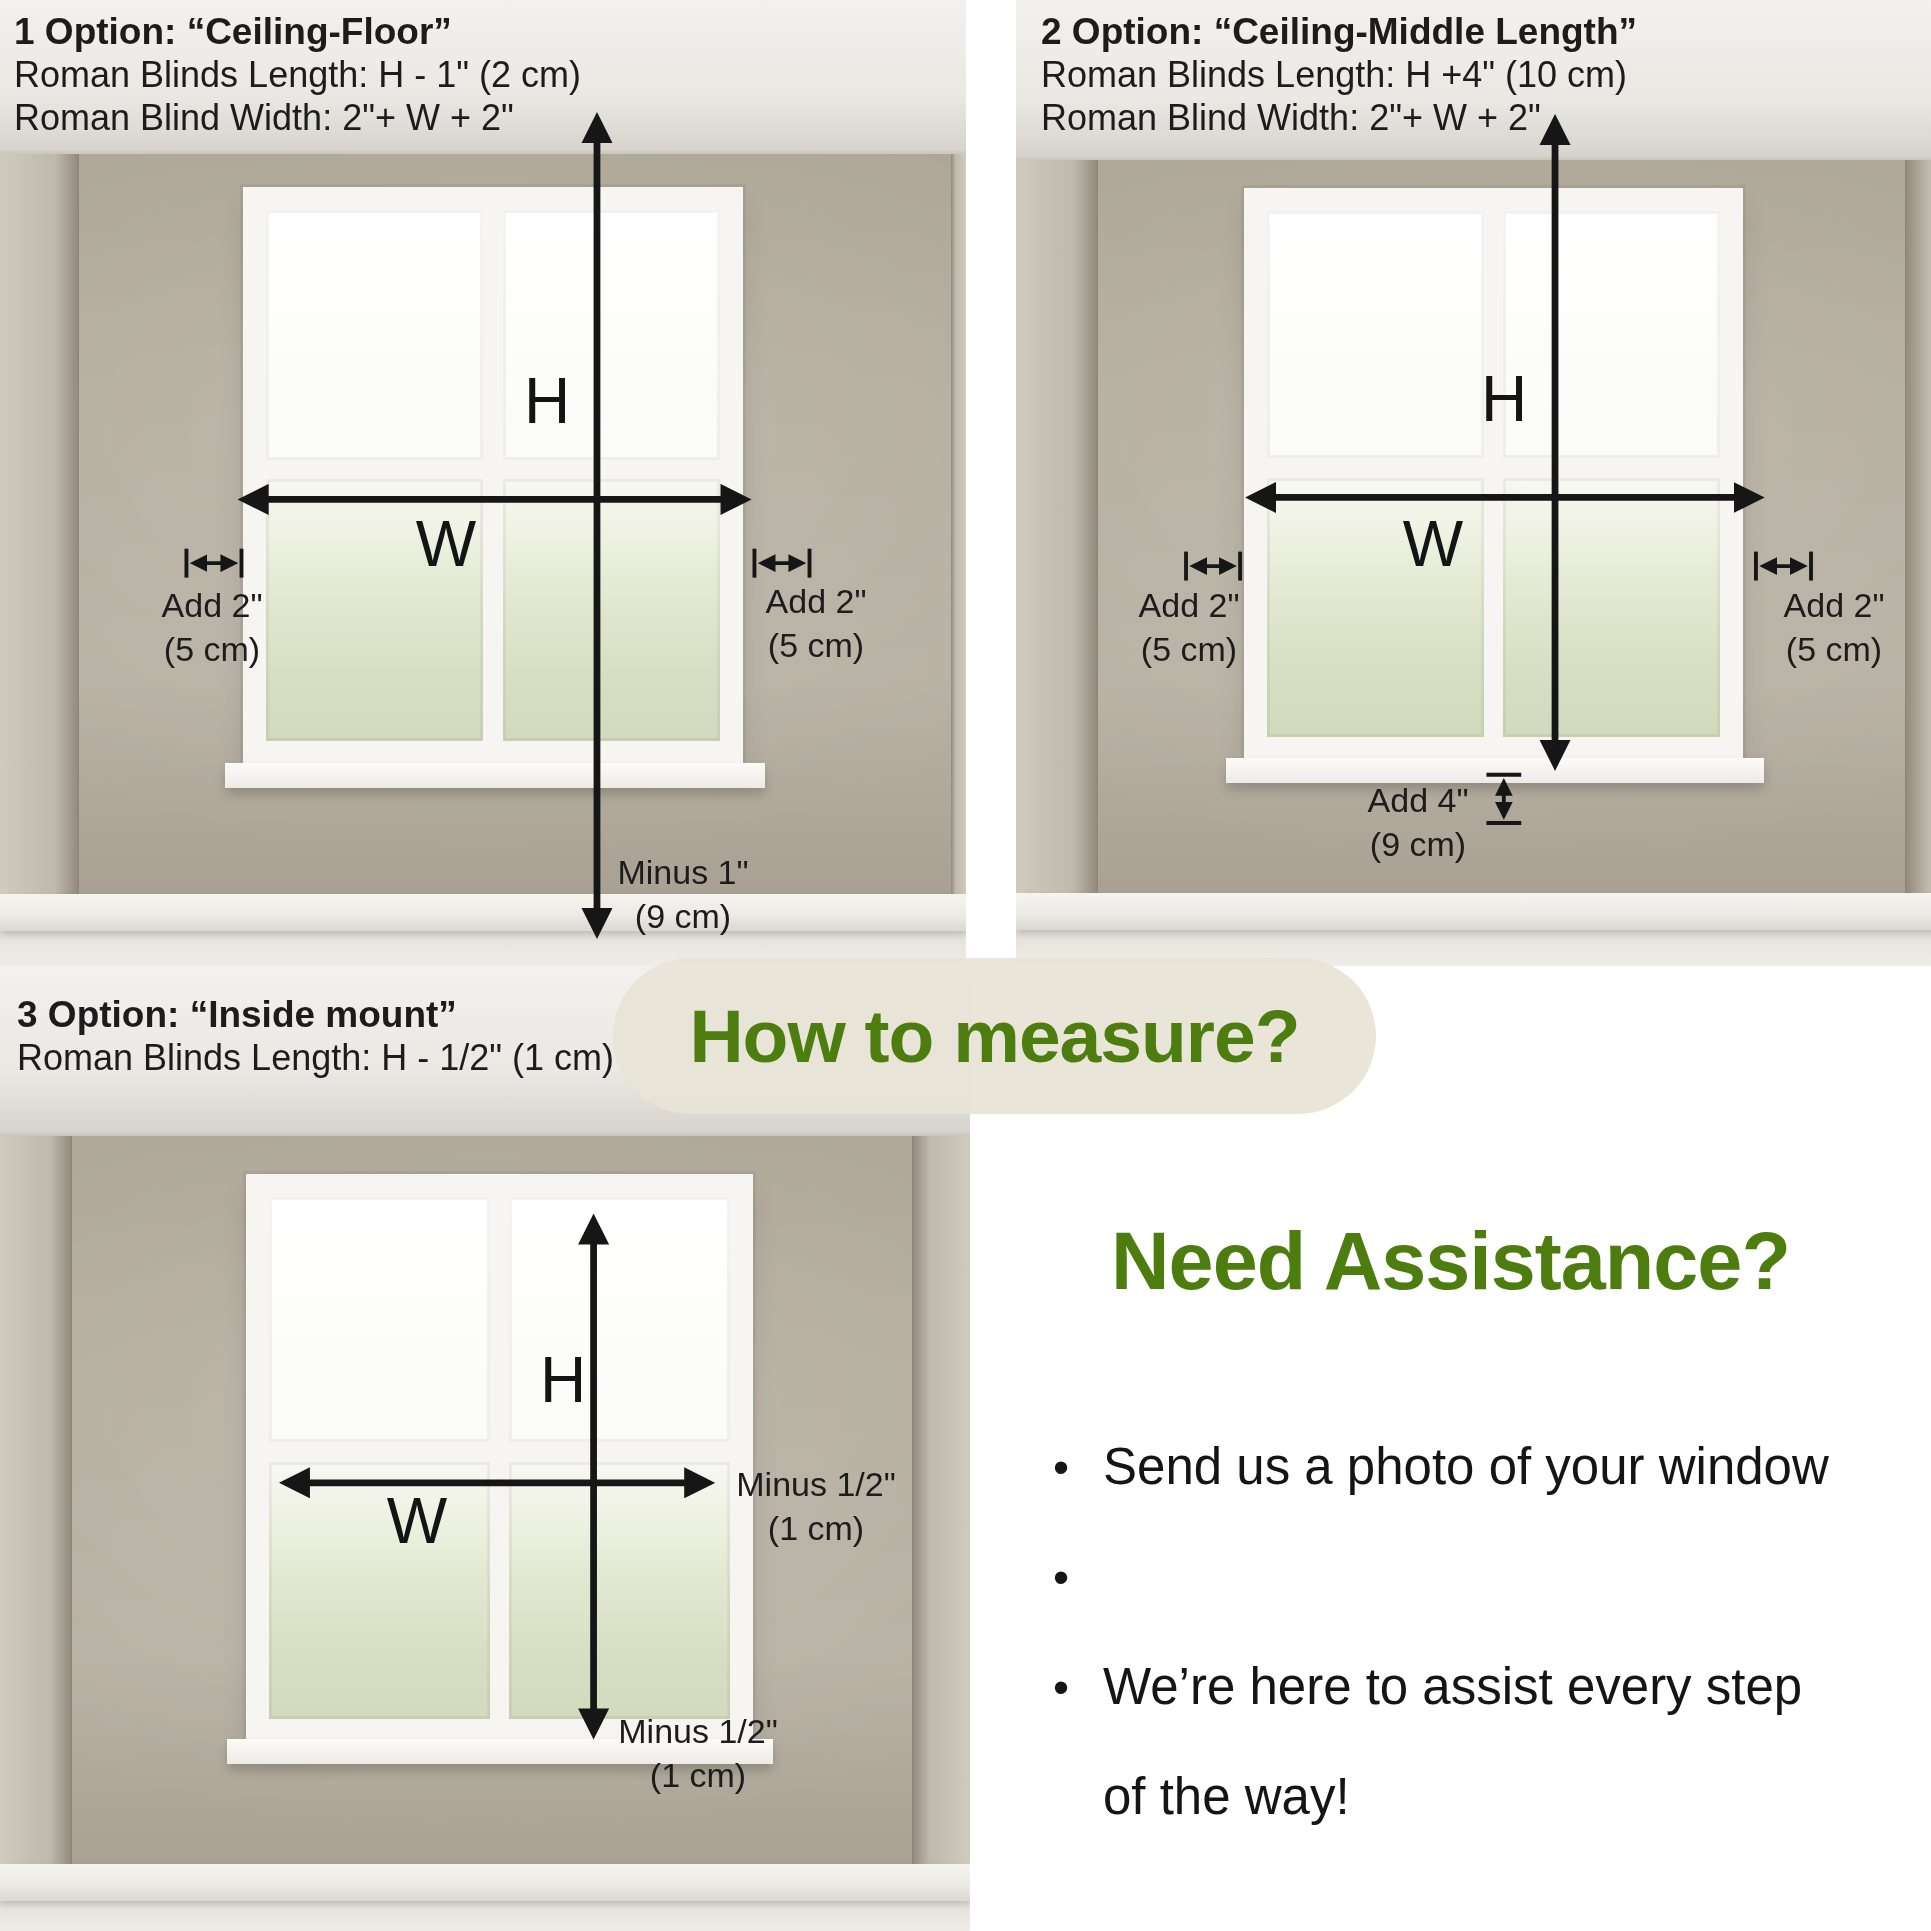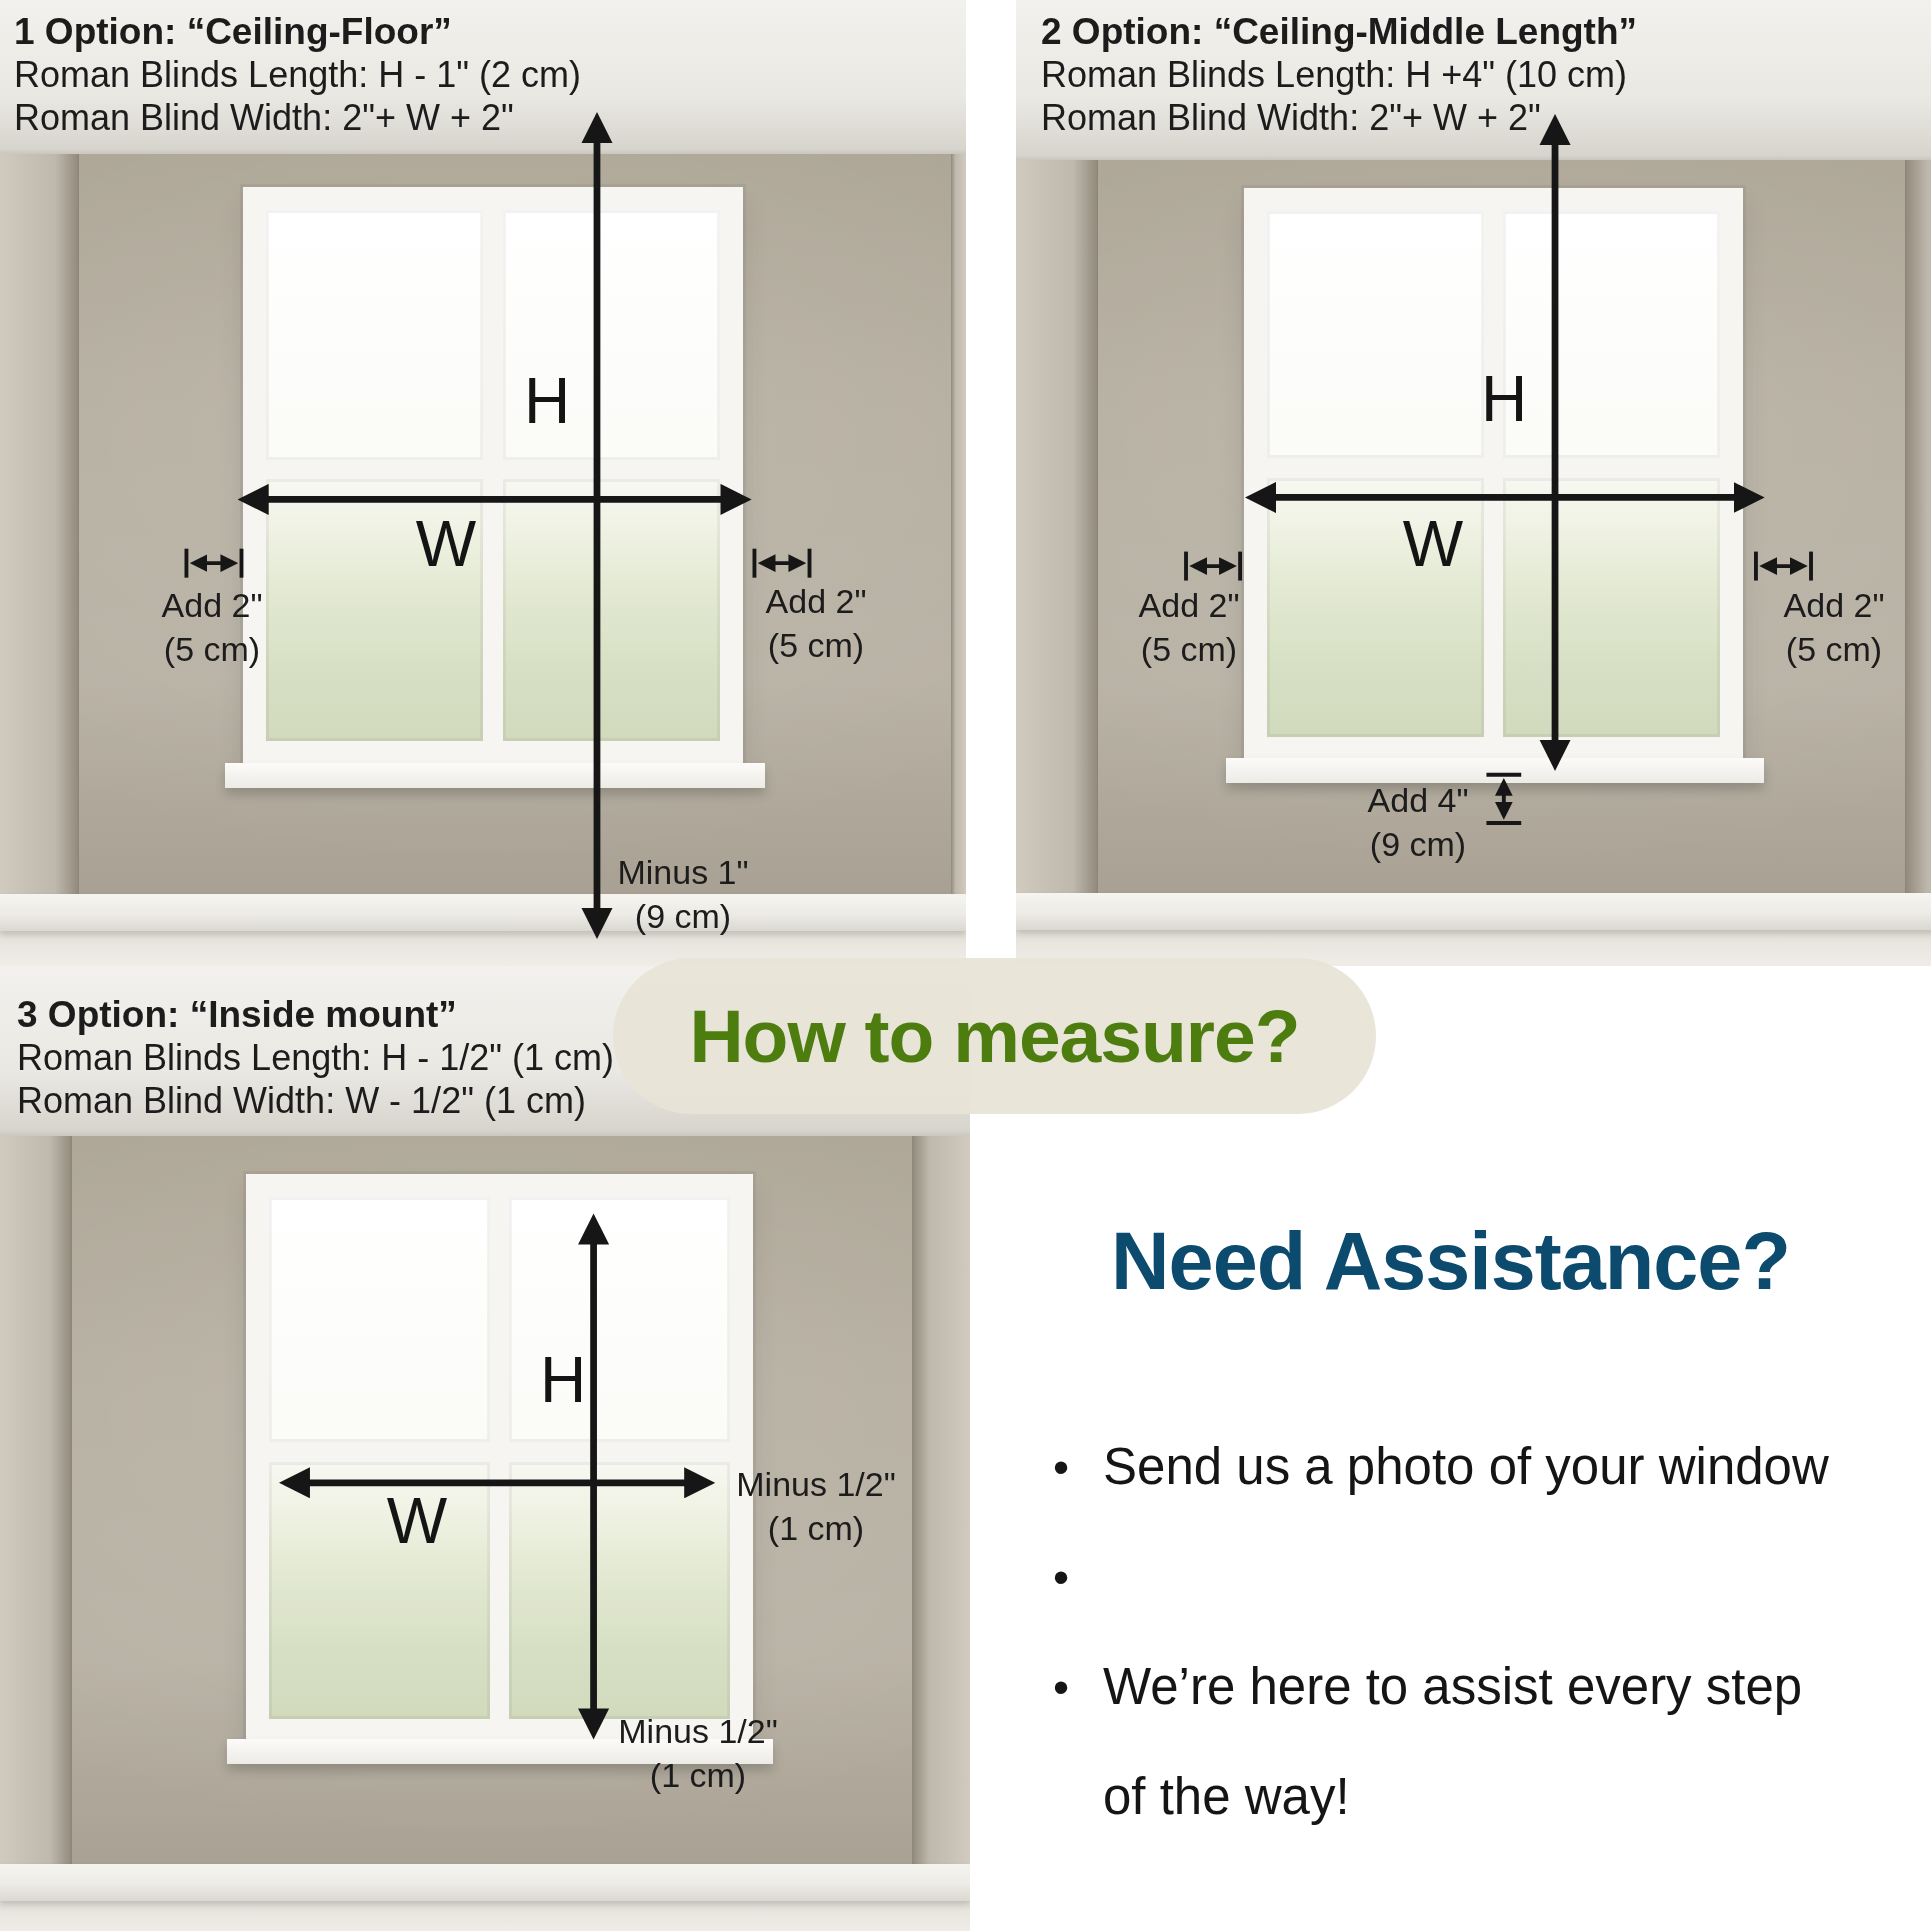--- a/index.html
+++ b/index.html
@@ -39,21 +39,21 @@
   .caption .b{font-weight:bold;font-size:37px}
   .letter{position:absolute;z-index:7;transform:translateX(-50%);font-size:64px;color:#141414;line-height:1}
   .note{position:absolute;z-index:7;transform:translateX(-50%);text-align:center;font-size:34px;line-height:44px;color:#1c1c1c;white-space:nowrap}
 
   
   .pill{position:absolute;left:613px;top:958px;width:763px;height:156px;border-radius:81px;z-index:30;
     background:rgba(232,227,215,0.94);display:flex;align-items:center;justify-content:center}
   .pill .t{font-weight:bold;font-size:75px;letter-spacing:-1px;color:#4d7c0f}
 
   
-  .panel-title{position:absolute;left:0;width:100%;top:249px;text-align:center;font-weight:bold;font-size:81px;color:#0c4a6e;letter-spacing:-1px}
+  .panel-title{position:absolute;left:0;width:100%;top:249px;text-align:center;font-weight:bold;font-size:81px;color:#4d7c0f;letter-spacing:-1px}
   .bullets{position:absolute;left:83px;top:446px;width:850px;list-style:none}
   .bullets li{display:flex;font-size:51px;line-height:110px;color:#151515}
   .bullets .dot{flex:0 0 50px;font-size:46px}
   .bullets .txt{width:753px}
 </style>
 </head>
 <body>
 
 <div class="canvas">
 
@@ -182,21 +182,20 @@
     <div class="sill" style="left:227px;top:773px;width:546px"></div>
 
     <svg class="ann" width="970" height="966" viewBox="0 0 1005 1000">
       <line x1="615" y1="264" x2="615" y2="793" stroke-width="7" marker-start="url(#ah)" marker-end="url(#ah)"></line>
       <line x1="297" y1="535" x2="733" y2="535" stroke-width="7" marker-start="url(#ah)" marker-end="url(#ah)"></line>
     </svg>
 
     <div class="caption" style="left:17px;top:27px">
       <div class="b">3 Option: “Inside mount”</div>
       <div>Roman Blinds Length: H - 1/2" (1 cm)</div>
-      <div>Roman Blind Width: W - 1/2" (1 cm)</div>
     </div>
 
     <div class="letter" style="left:563px;top:382px">H</div>
     <div class="letter" style="left:417px;top:523px">W</div>
 
     <div class="note" style="left:816px;top:496px">
       <div>Minus 1/2"</div>
         <div>(1 cm)</div>
     </div>
     <div class="note" style="left:698px;top:743px">

